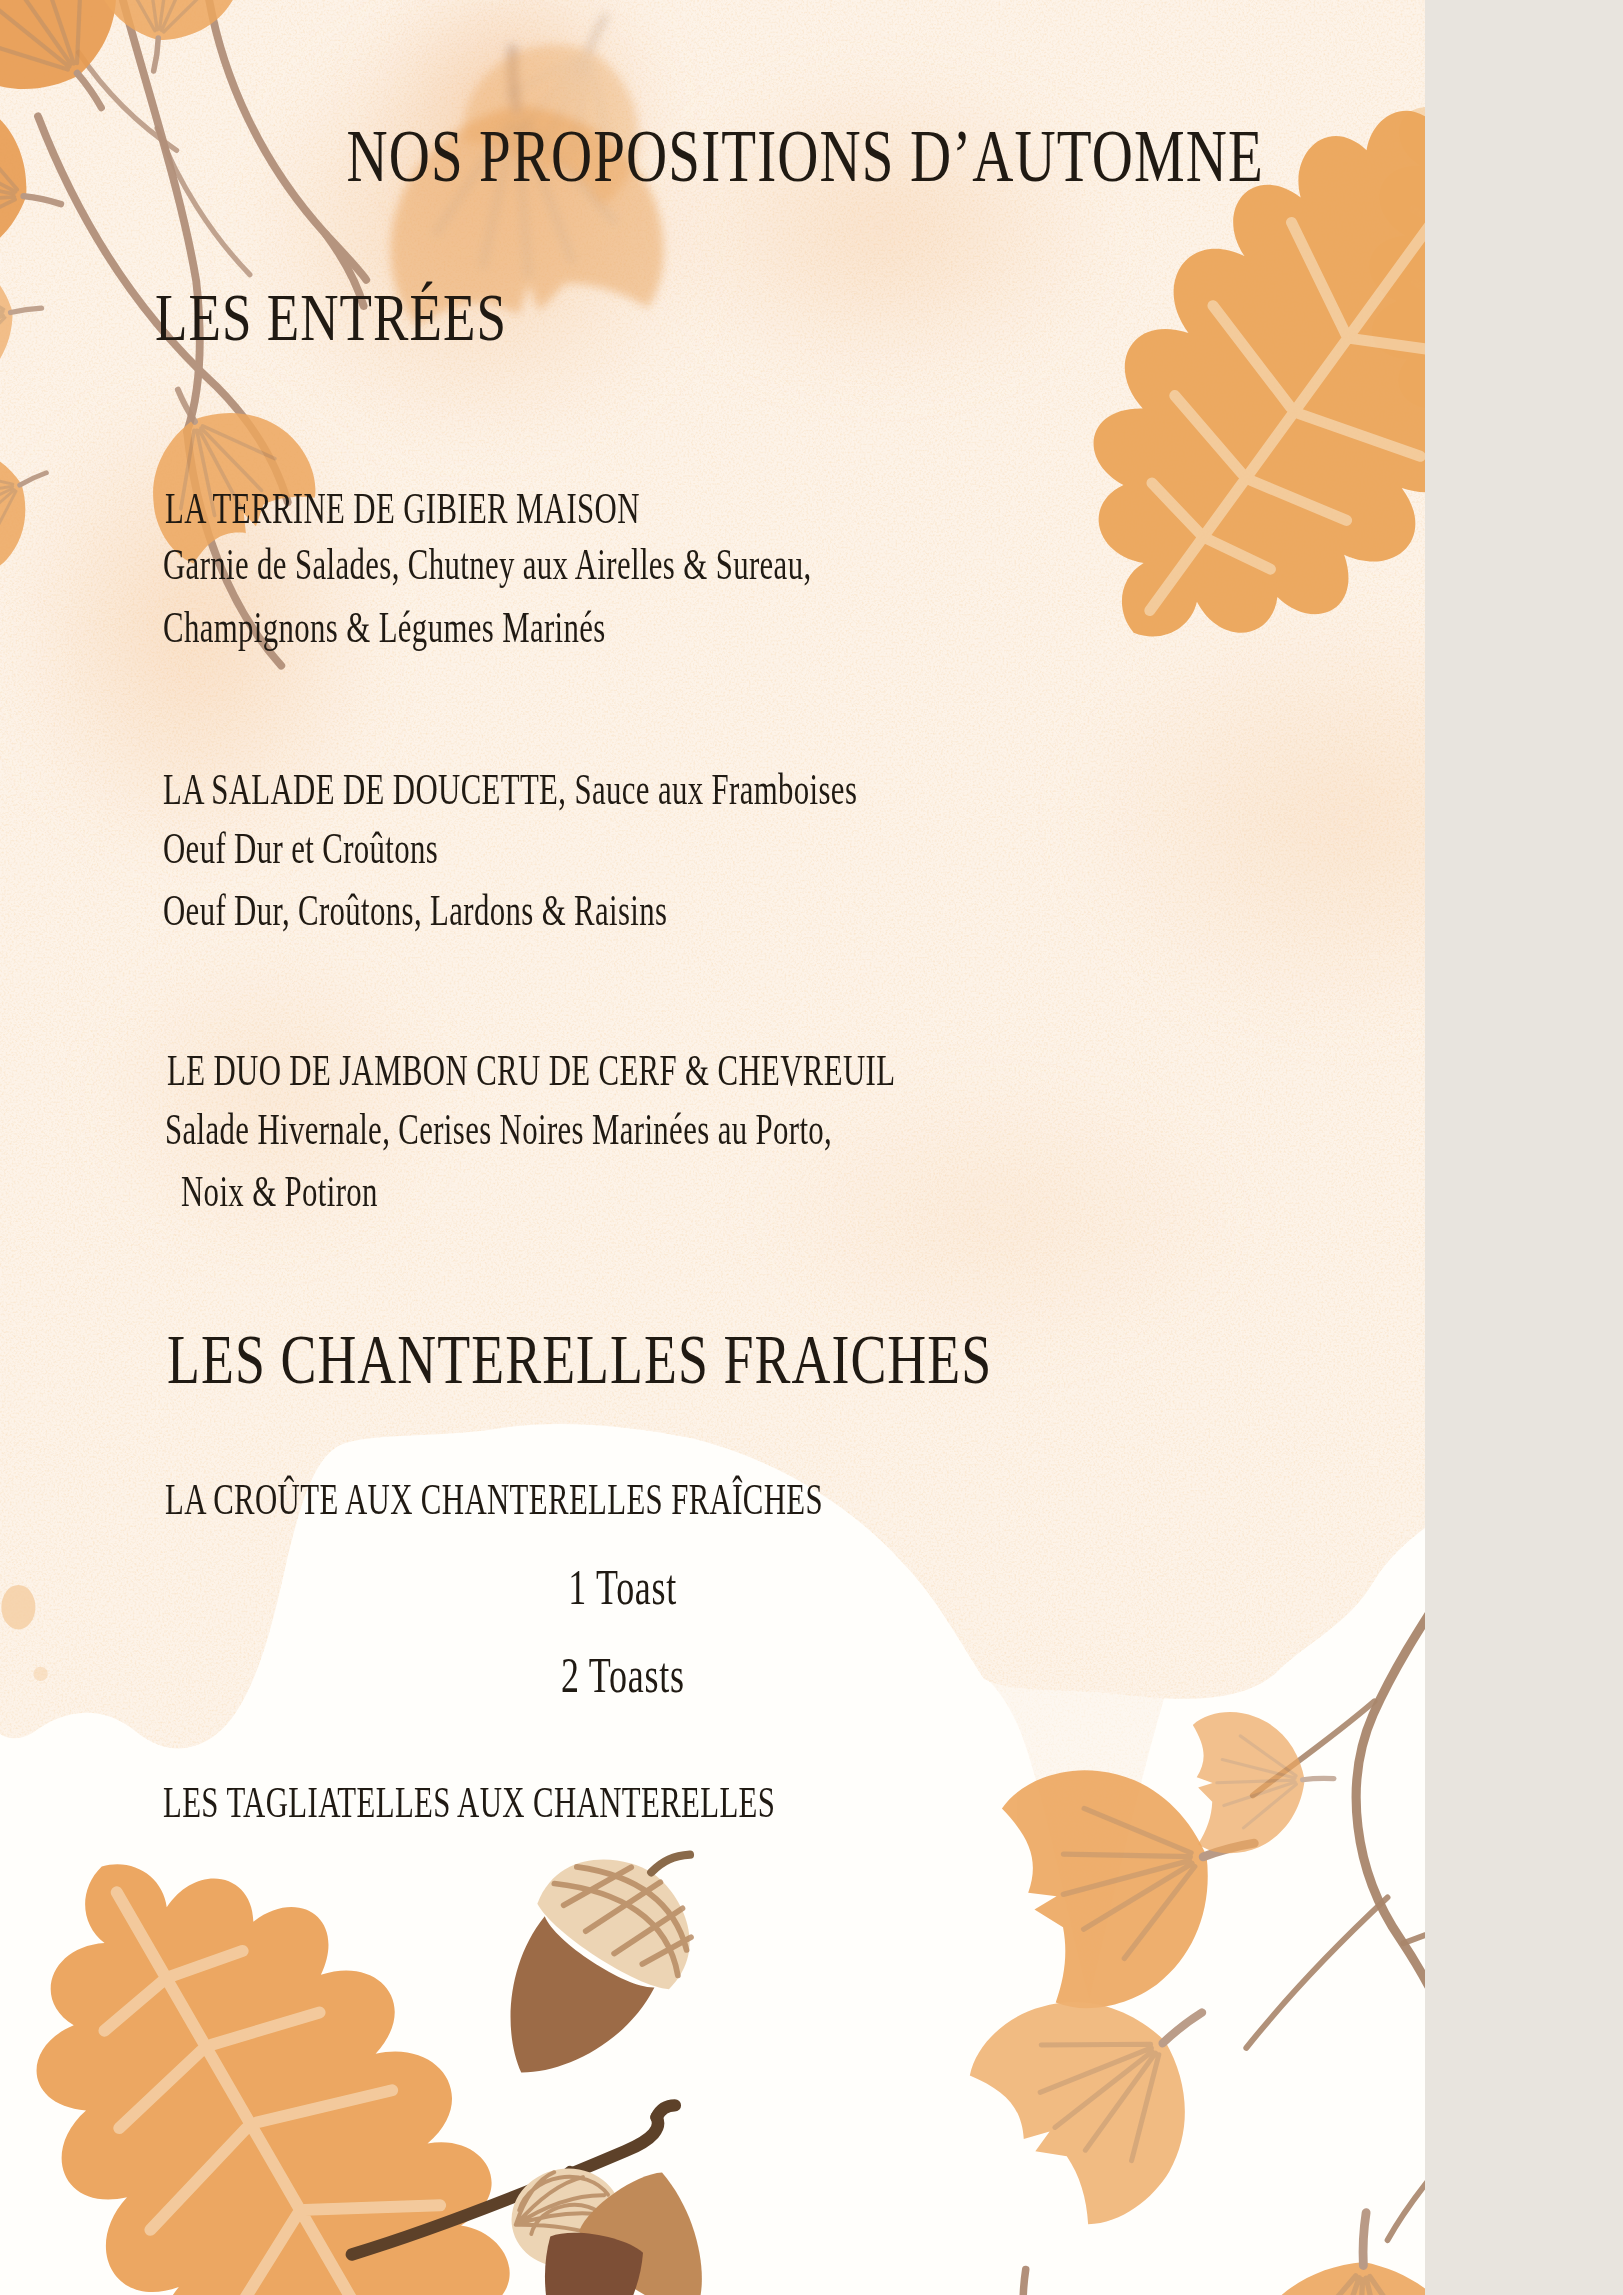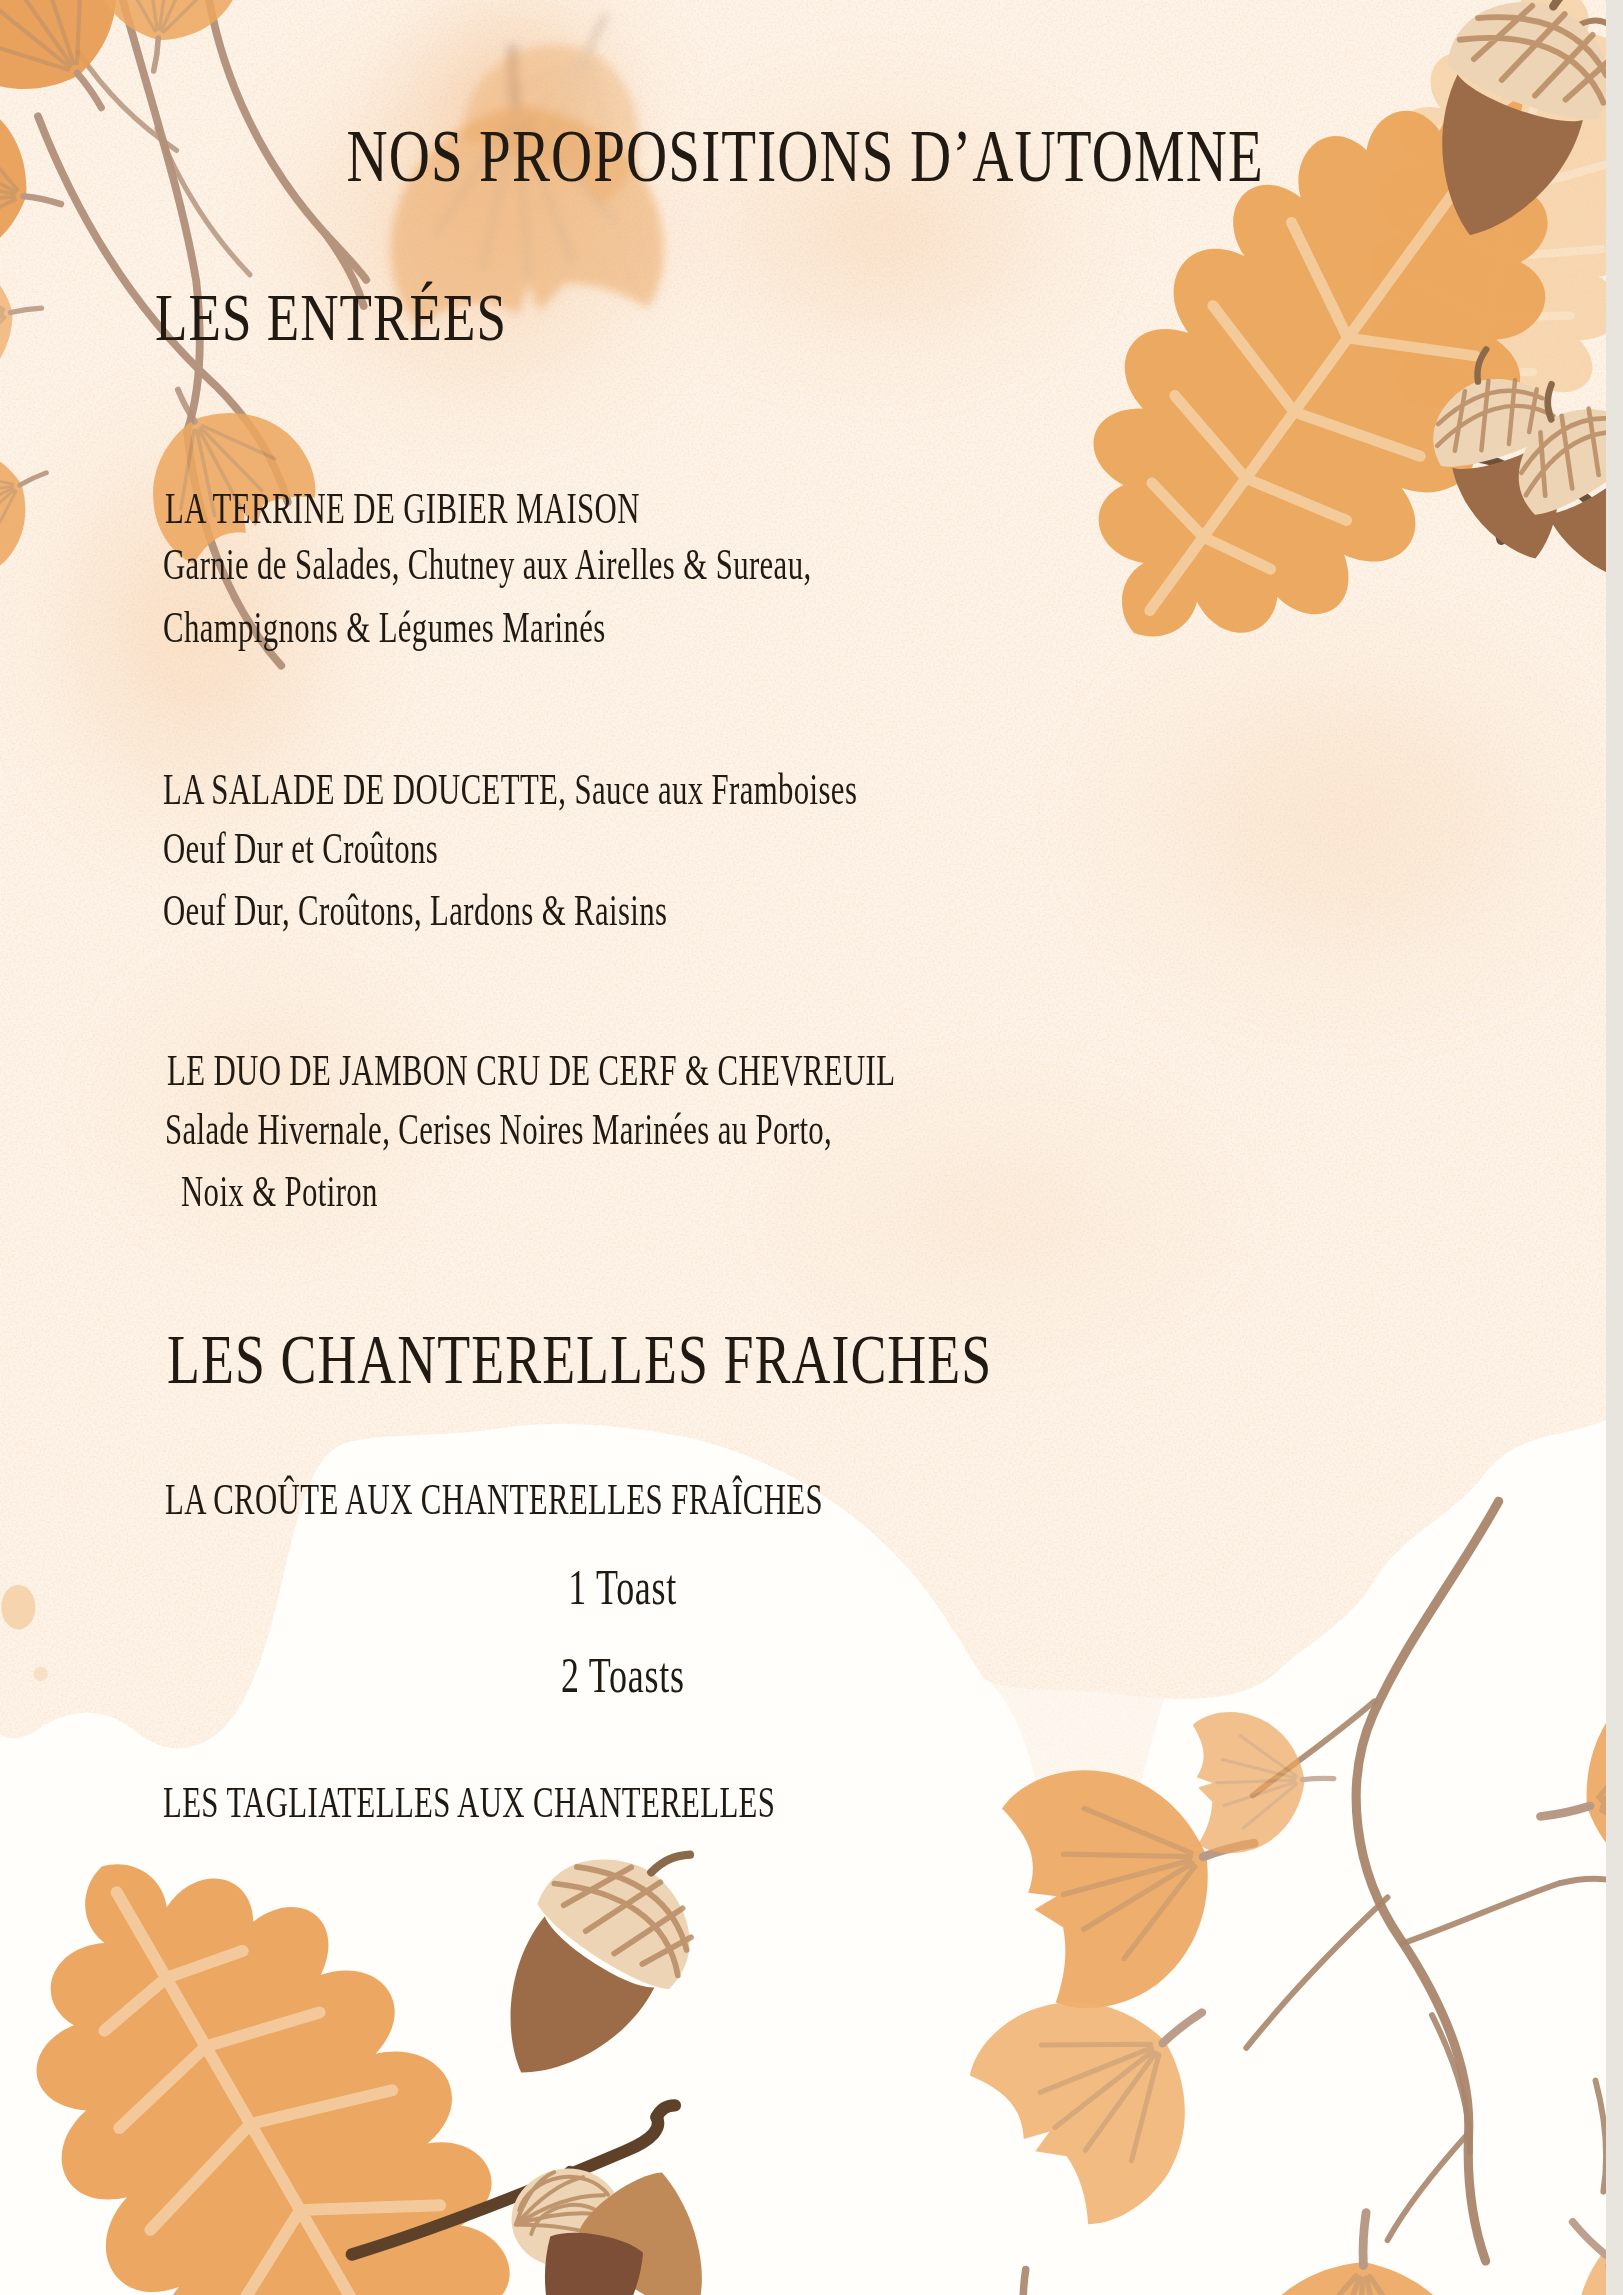--- a/index.html
+++ b/index.html
@@ -1,17 +1,17 @@
 <!DOCTYPE html>
 <html style="font-size:10.5px"><head>
 <meta charset="utf-8">
 <style>
   html,body{margin:0;padding:0;background:#e8e4de;}
   .page{
-    position:relative; width:1606px; height:2295px; overflow:hidden;
+    position:relative; width:1425px; height:2295px; overflow:hidden;
     background:#fffefb;
     font-family:"Liberation Serif", serif;
   }
   .layer{position:absolute; left:0; top:0; width:1623px; height:2295px;}
   svg.layer{display:block;}
   .wash{position:absolute; border-radius:50%; filter:blur(34px); pointer-events:none;}
   
   .ln{
     position:absolute; white-space:nowrap; line-height:1;
     color:#201a13; transform-origin:0 0; transform:scaleX(0.70);

